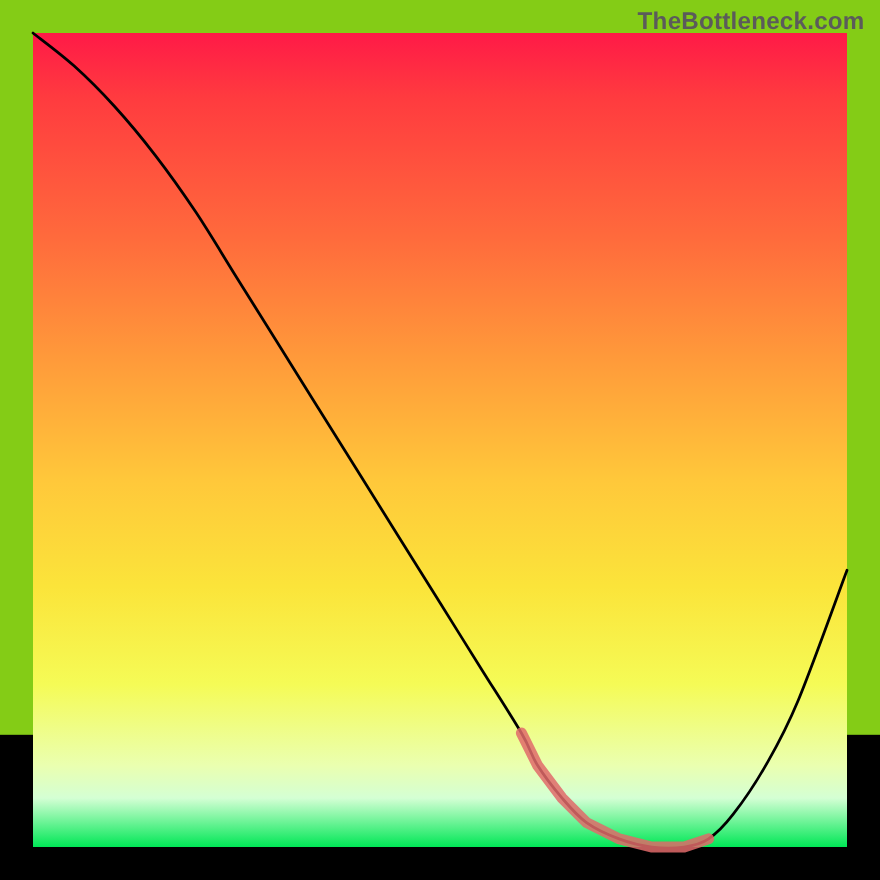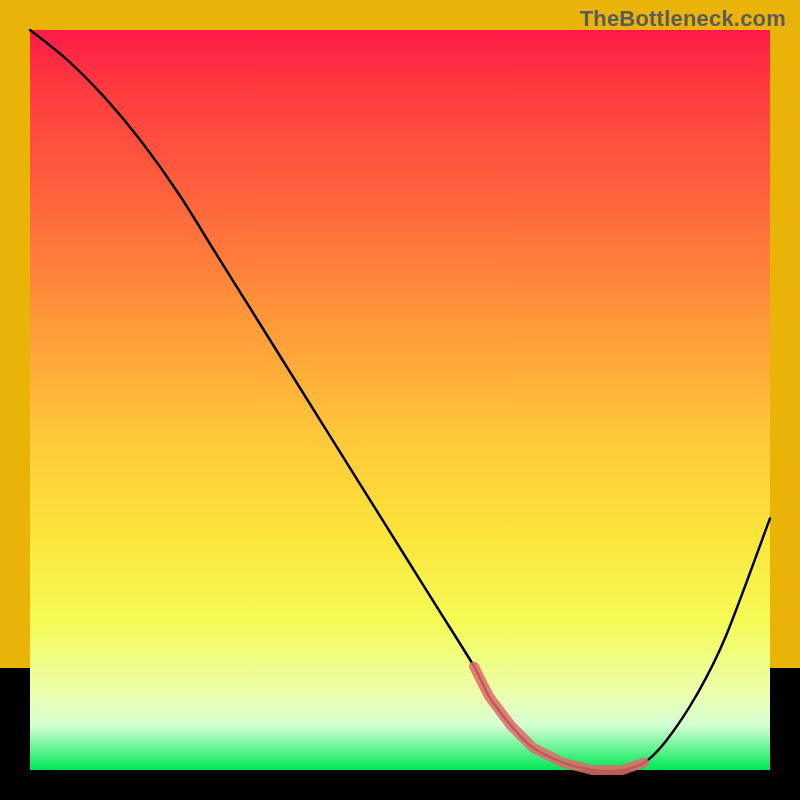--- a/index.html
+++ b/index.html
@@ -1,21 +1,21 @@
 <!DOCTYPE html>
 <html><head>
 <meta charset="utf-8">
 <style>
   * { margin: 0; padding: 0; box-sizing: border-box; }
   html, body { width: 800px; height: 800px; overflow: hidden; background: #000; }
   .container {
     position: relative;
     width: 800px;
     height: 668px;
-    background: #eab308;
+    background: #84cc16;
   }
   .watermark {
     position: absolute;
     top: 6px;
     right: 14px;
     font-family: Arial, Helvetica, sans-serif;
     font-size: 22px;
     font-weight: bold;
     color: #5b5b5b;
     letter-spacing: 0.2px;

